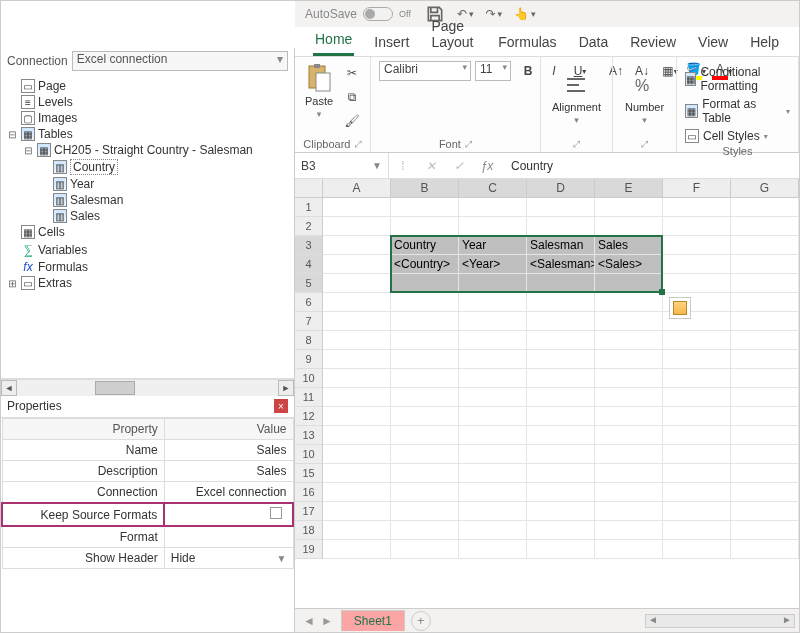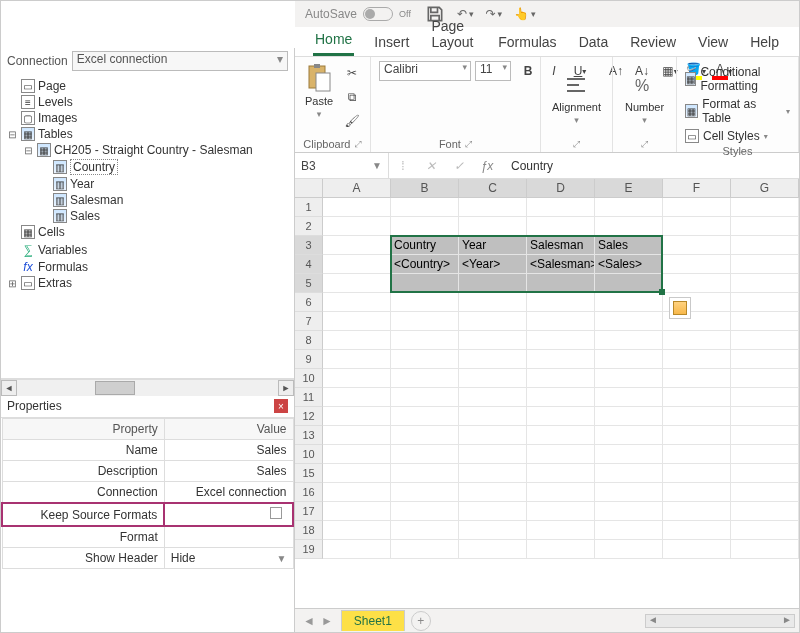--- a/index.html
+++ b/index.html
@@ -76,21 +76,21 @@
 .sheet .cell { border-right:1px solid #e5e5e5; border-bottom:1px solid #e5e5e5; padding:0 3px; font-size:12px; display:flex; align-items:center; background:#fff; overflow:hidden;}
 .sheet .hcell.hl, .sheet .rcell.hl { background:#d9d9d9;}
 .seltbl { background:#bfbfbf !important; color:#000;}
 .selrange { position:absolute; border:2px solid #217346; pointer-events:none;}
 .selrange .handle { position:absolute; right:-4px; bottom:-4px; width:6px; height:6px; background:#217346;}
 .pastebadge { position:absolute; width:22px; height:22px; border:1px solid #c9c9c9; background:#fff; display:flex; align-items:center; justify-content:center;}
 .pastebadge .inner { width:14px; height:14px; background:linear-gradient(#ffd27f,#f7b84b); border:1px solid #b88828;}
 
 .sheettabs { height:24px; border-top:1px solid #ccc; display:flex; align-items:center; background:#f3f2f1; font-size:12px;}
 .sheettabs .nav { display:flex; gap:6px; padding:0 8px; color:#999;}
-.sheettabs .tab { padding:3px 12px; background:#fde047; border:1px solid #ccc; border-bottom:none; color:#217346;}
+.sheettabs .tab { padding:3px 12px; background:#fca5a5; border:1px solid #ccc; border-bottom:none; color:#217346;}
 .sheettabs .plus { width:20px; height:20px; border:1px solid #ccc; border-radius:50%; display:flex; align-items:center; justify-content:center; margin-left:6px; color:#888;}
 .sheettabs .spacer { flex:1;}
 .sheettabs .hsb { width:150px; height:14px; background:#e9e9e9; border:1px solid #ccc; margin-right:4px; position:relative;}
 .sheettabs .hsb::before { content:"◄"; position:absolute; left:2px; top:-1px; font-size:10px; color:#888;}
 .sheettabs .hsb::after { content:"►"; position:absolute; right:2px; top:-1px; font-size:10px; color:#888;}
 
 svg { display:block;}
 </style>
 </head>
 <body>

